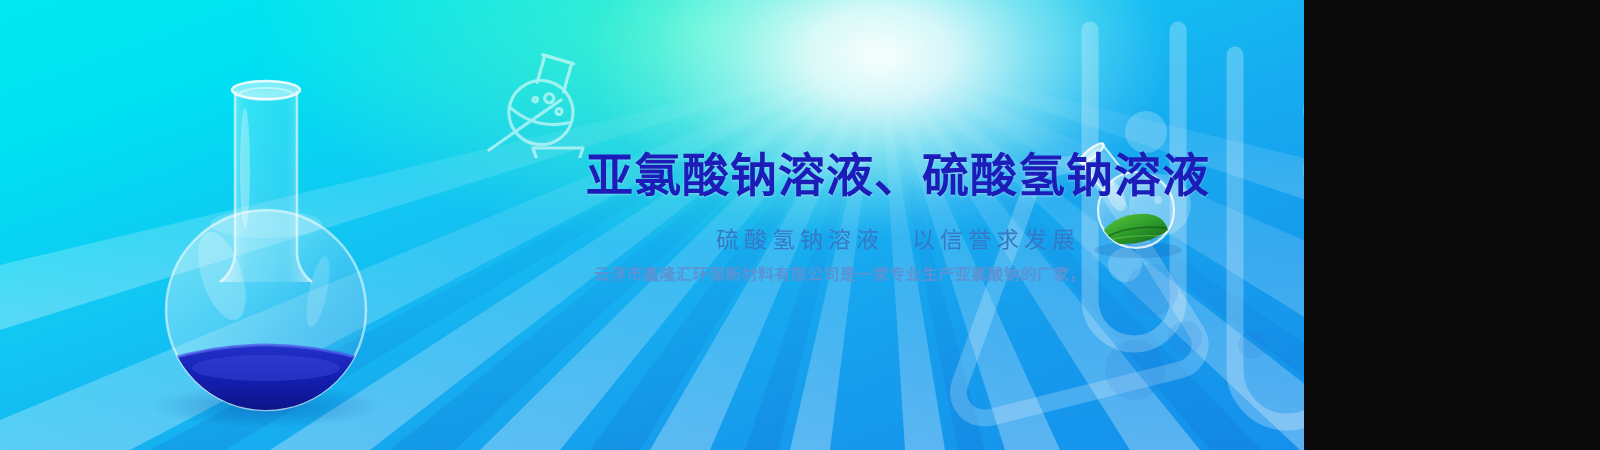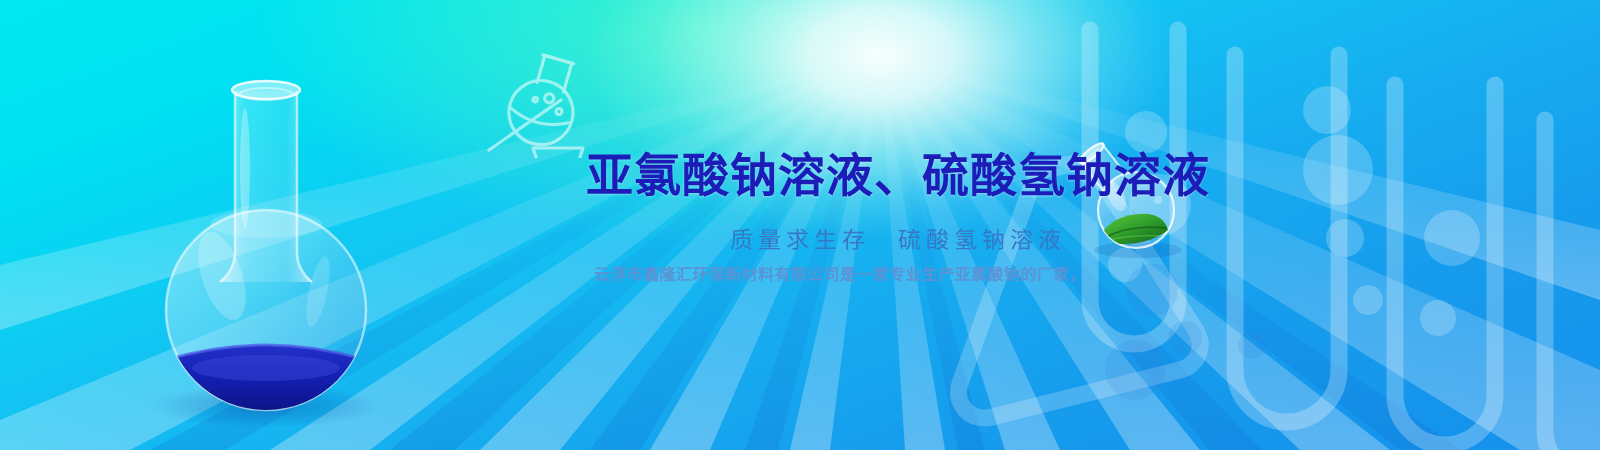--- a/index.html
+++ b/index.html
@@ -5,21 +5,21 @@
 <style>
   html, body {
     margin: 0;
     padding: 0;
     background: #0a0a0a;
   }
   * { box-sizing: border-box; }
 
   .banner {
     position: relative;
-    width: 1600px;
+    width: 1304px;
     height: 450px;
     overflow: hidden;
     font-family: "DejaVu Sans", "Liberation Sans", sans-serif;
     
     background:
       linear-gradient(160deg,
         #00e8ef 0%,
         #00dff2 18%,
         #12c6f3 38%,
         #16adf0 58%,
@@ -354,21 +354,21 @@
 
       <ellipse cx="58" cy="78" rx="8" ry="16" fill="#ffffff" fill-opacity="0.35" transform="rotate(-25 58 78)"></ellipse>
       <circle cx="100" cy="82" r="4" fill="#ffffff" fill-opacity="0.3"></circle>
     </svg>
   </div>
 
   <div class="text-block">
 
     <div class="title">亚氯酸钠溶液、硫酸氢钠溶液</div>
 
-    <div class="subtitle">质量求生存　硫酸氢钠溶液</div>
+    <div class="subtitle">硫酸氢钠溶液　以信誉求发展</div>
 
     <div class="desc">
       <div class="desc-line">云浮市鑫隆汇环保新材料有限公司是一家专业生产亚氯酸钠的厂家，</div>
     </div>
 
   </div>
 
 </div>
 
 </body></html>

